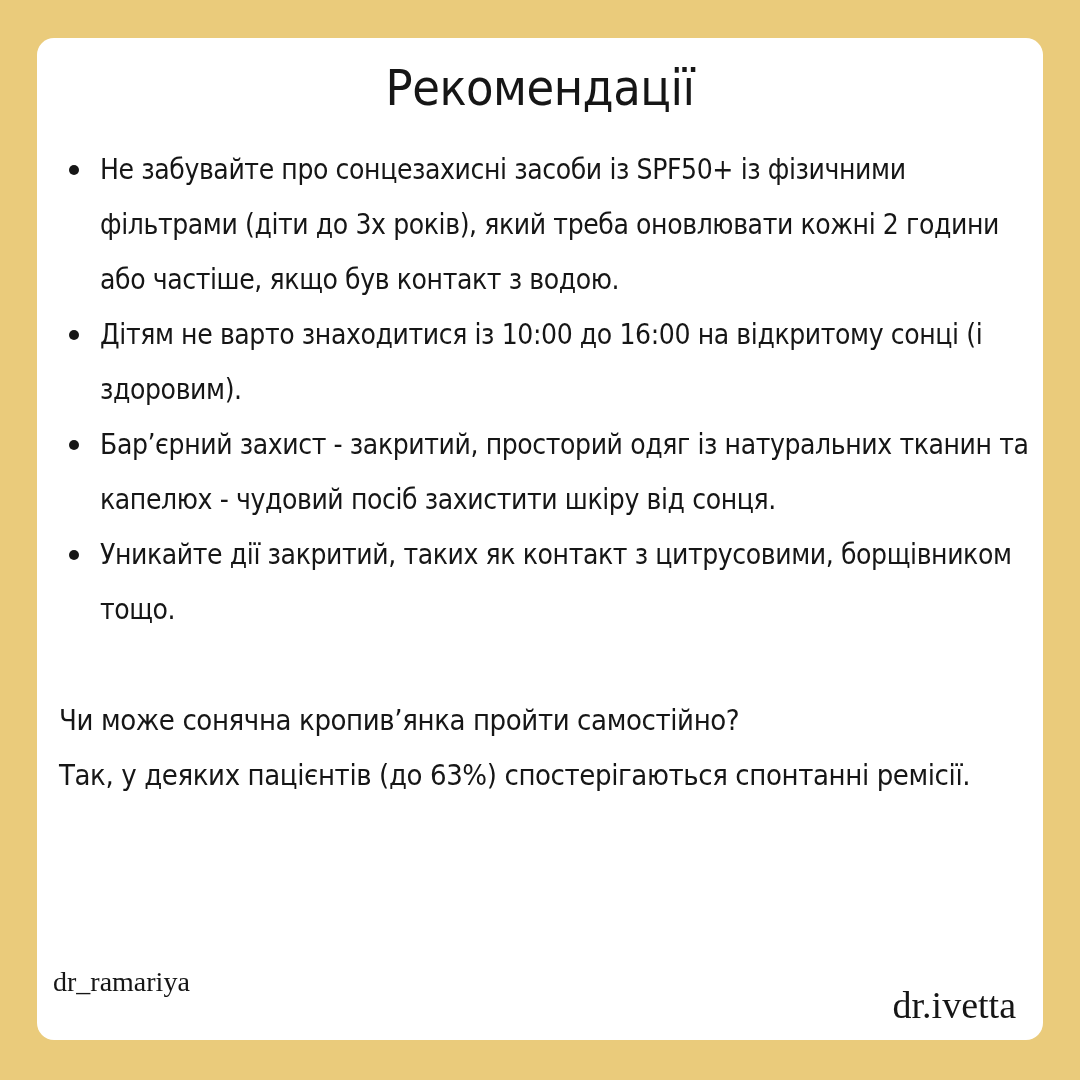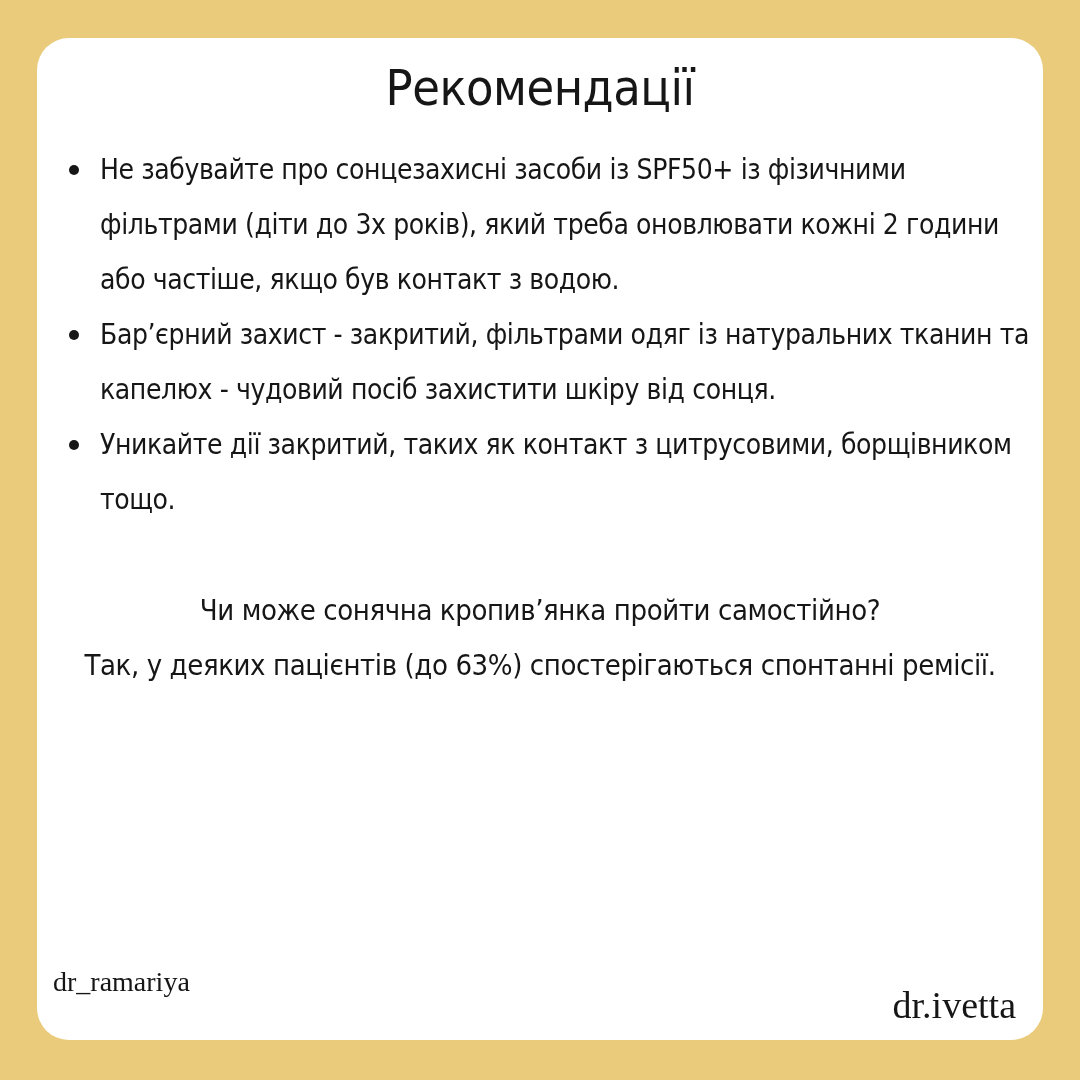--- a/index.html
+++ b/index.html
@@ -15,21 +15,21 @@
     color: #161616;
     overflow: hidden;
   }
   .card {
     position: absolute;
     left: 37px;
     top: 38px;
     width: 1006px;
     height: 1002px;
     background: #ffffff;
-    border-radius: 32px;
+    border-radius: 17px;
     box-sizing: border-box;
   }
   .title {
     margin-top: 20px;
     text-align: center;
     font-size: 50px;
     line-height: 60px;
     font-weight: 400;
     font-stretch: condensed;
     letter-spacing: -0.5px;
@@ -52,21 +52,20 @@
     left: -31px;
     top: 23px;
     width: 10px;
     height: 10px;
     border-radius: 50%;
     background: #161616;
   }
   .qa {
     margin-top: 56px;
     padding: 0 22px;
-    text-align: center;
     font-size: 29px;
     line-height: 55px;
     font-stretch: condensed;
     letter-spacing: -0.4px;
   }
   .handle {
     position: absolute;
     font-family: "Liberation Serif", "DejaVu Serif", serif;
     line-height: 1;
     white-space: nowrap;
@@ -87,21 +86,24 @@
 <body>
 
 <div class="card">
   <div class="title">Рекомендації</div>
 
   <ul class="bullets">
     <li>
       <span>Не забувайте про сонцезахисні засоби із SPF50+ із фізичними фільтрами (діти до 3х років), який треба оновлювати кожні 2 години або частіше, якщо був контакт з водою.</span>
     </li>
     <li>
-      <span>Бар’єрний захист - закритий, фільтрами одяг із натуральних тканин та капелюх - чудовий посіб захистити шкіру від сонця.</span>
+      <span>Дітям не варто знаходитися із 10:00 до 16:00 на відкритому сонці (і здоровим).</span>
+    </li>
+    <li>
+      <span>Бар’єрний захист - закритий, просторий одяг із натуральних тканин та капелюх - чудовий посіб захистити шкіру від сонця.</span>
     </li>
     <li>
       <span>Уникайте дії закритий, таких як контакт з цитрусовими, борщівником тощо.</span>
     </li>
   </ul>
 
   <div class="qa">
     <div>Чи може сонячна кропив’янка пройти самостійно?</div>
     <div>Так, у деяких пацієнтів (до 63%) спостерігаються спонтанні ремісії.</div>
   </div>

